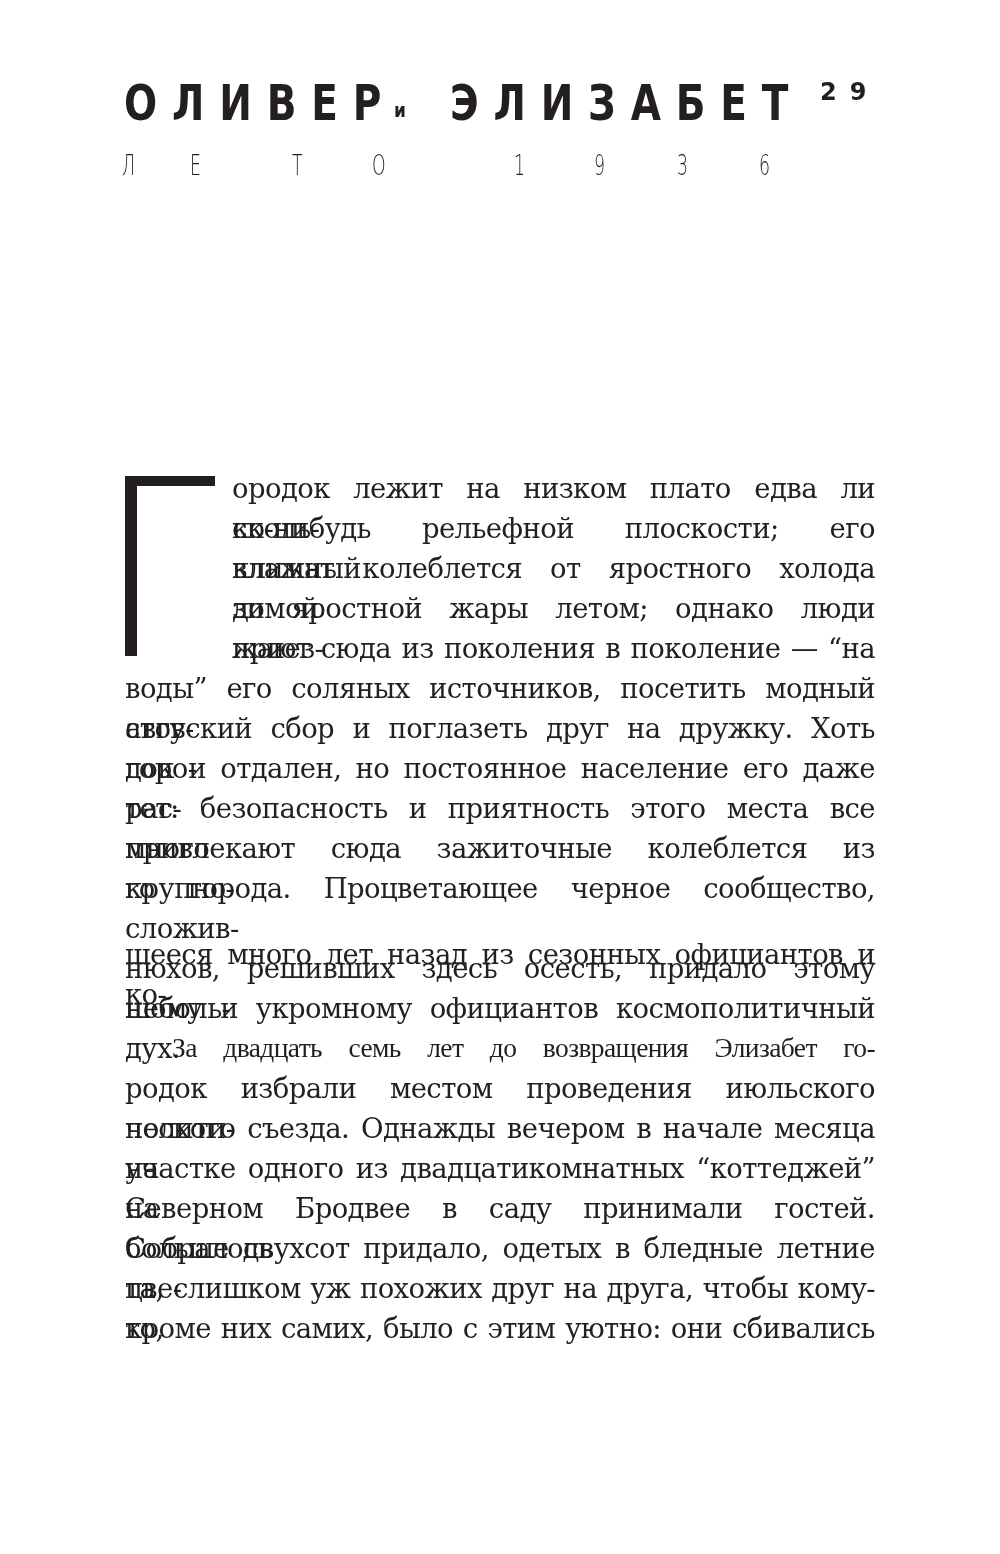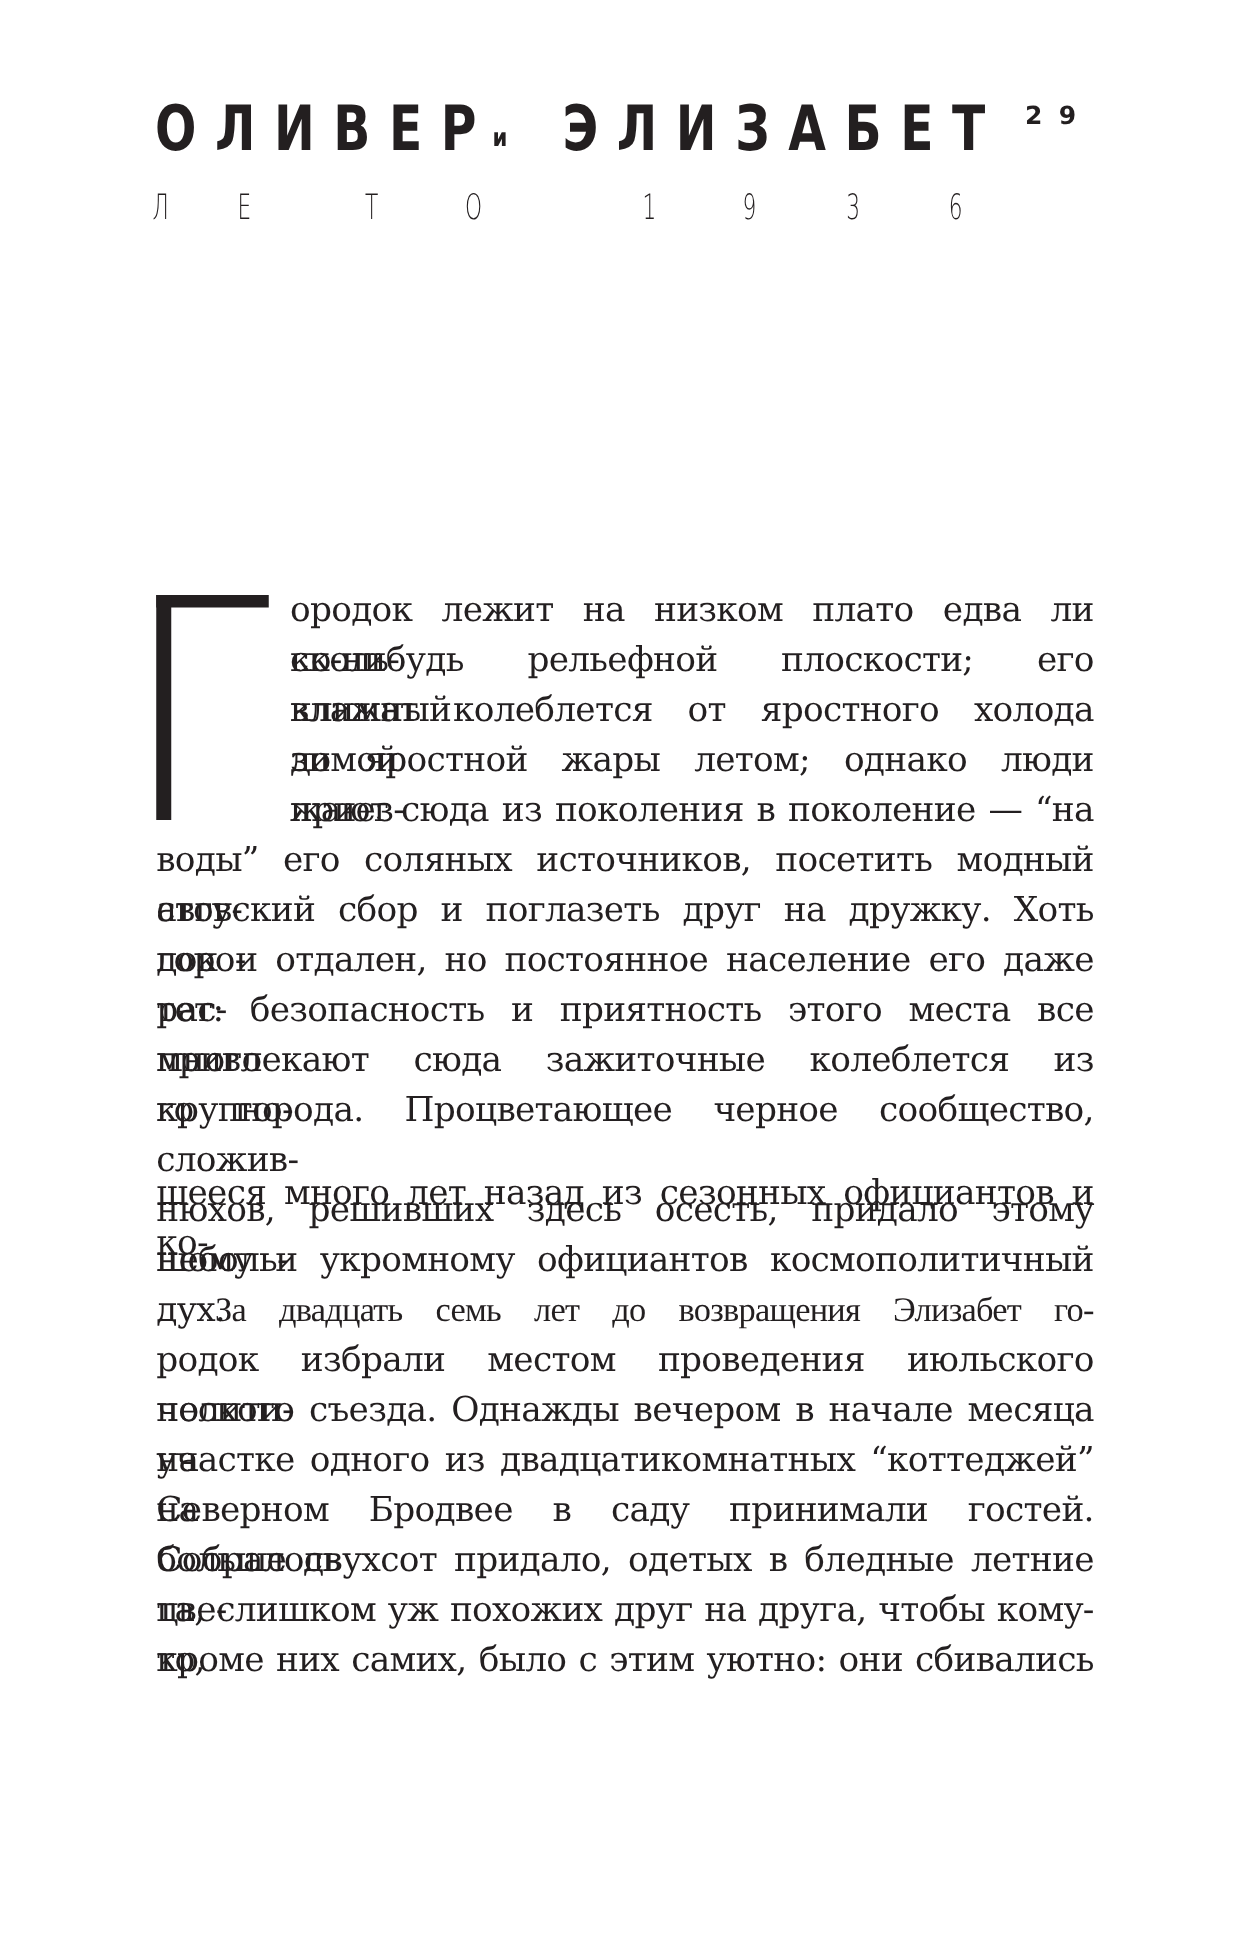--- a/index.html
+++ b/index.html
@@ -49,21 +49,21 @@
       font-size: 20px;
       line-height: 20px;
       transform: scaleX(0.85);
       transform-origin: left top;
     }
     .header-title .name2 { left: 326px; }
     .page-number {
       position: absolute;
       left: 696px;
       top: 5px;
-      font-size: 20px;
+      font-size: 24px;
       line-height: 18px;
       letter-spacing: 13px;
     }
     .header-subtitle {
       position: absolute;
       left: 122px;
       top: 150px;
       height: 32px;
       width: 680px;
       font-family: "DejaVu Sans", sans-serif;

